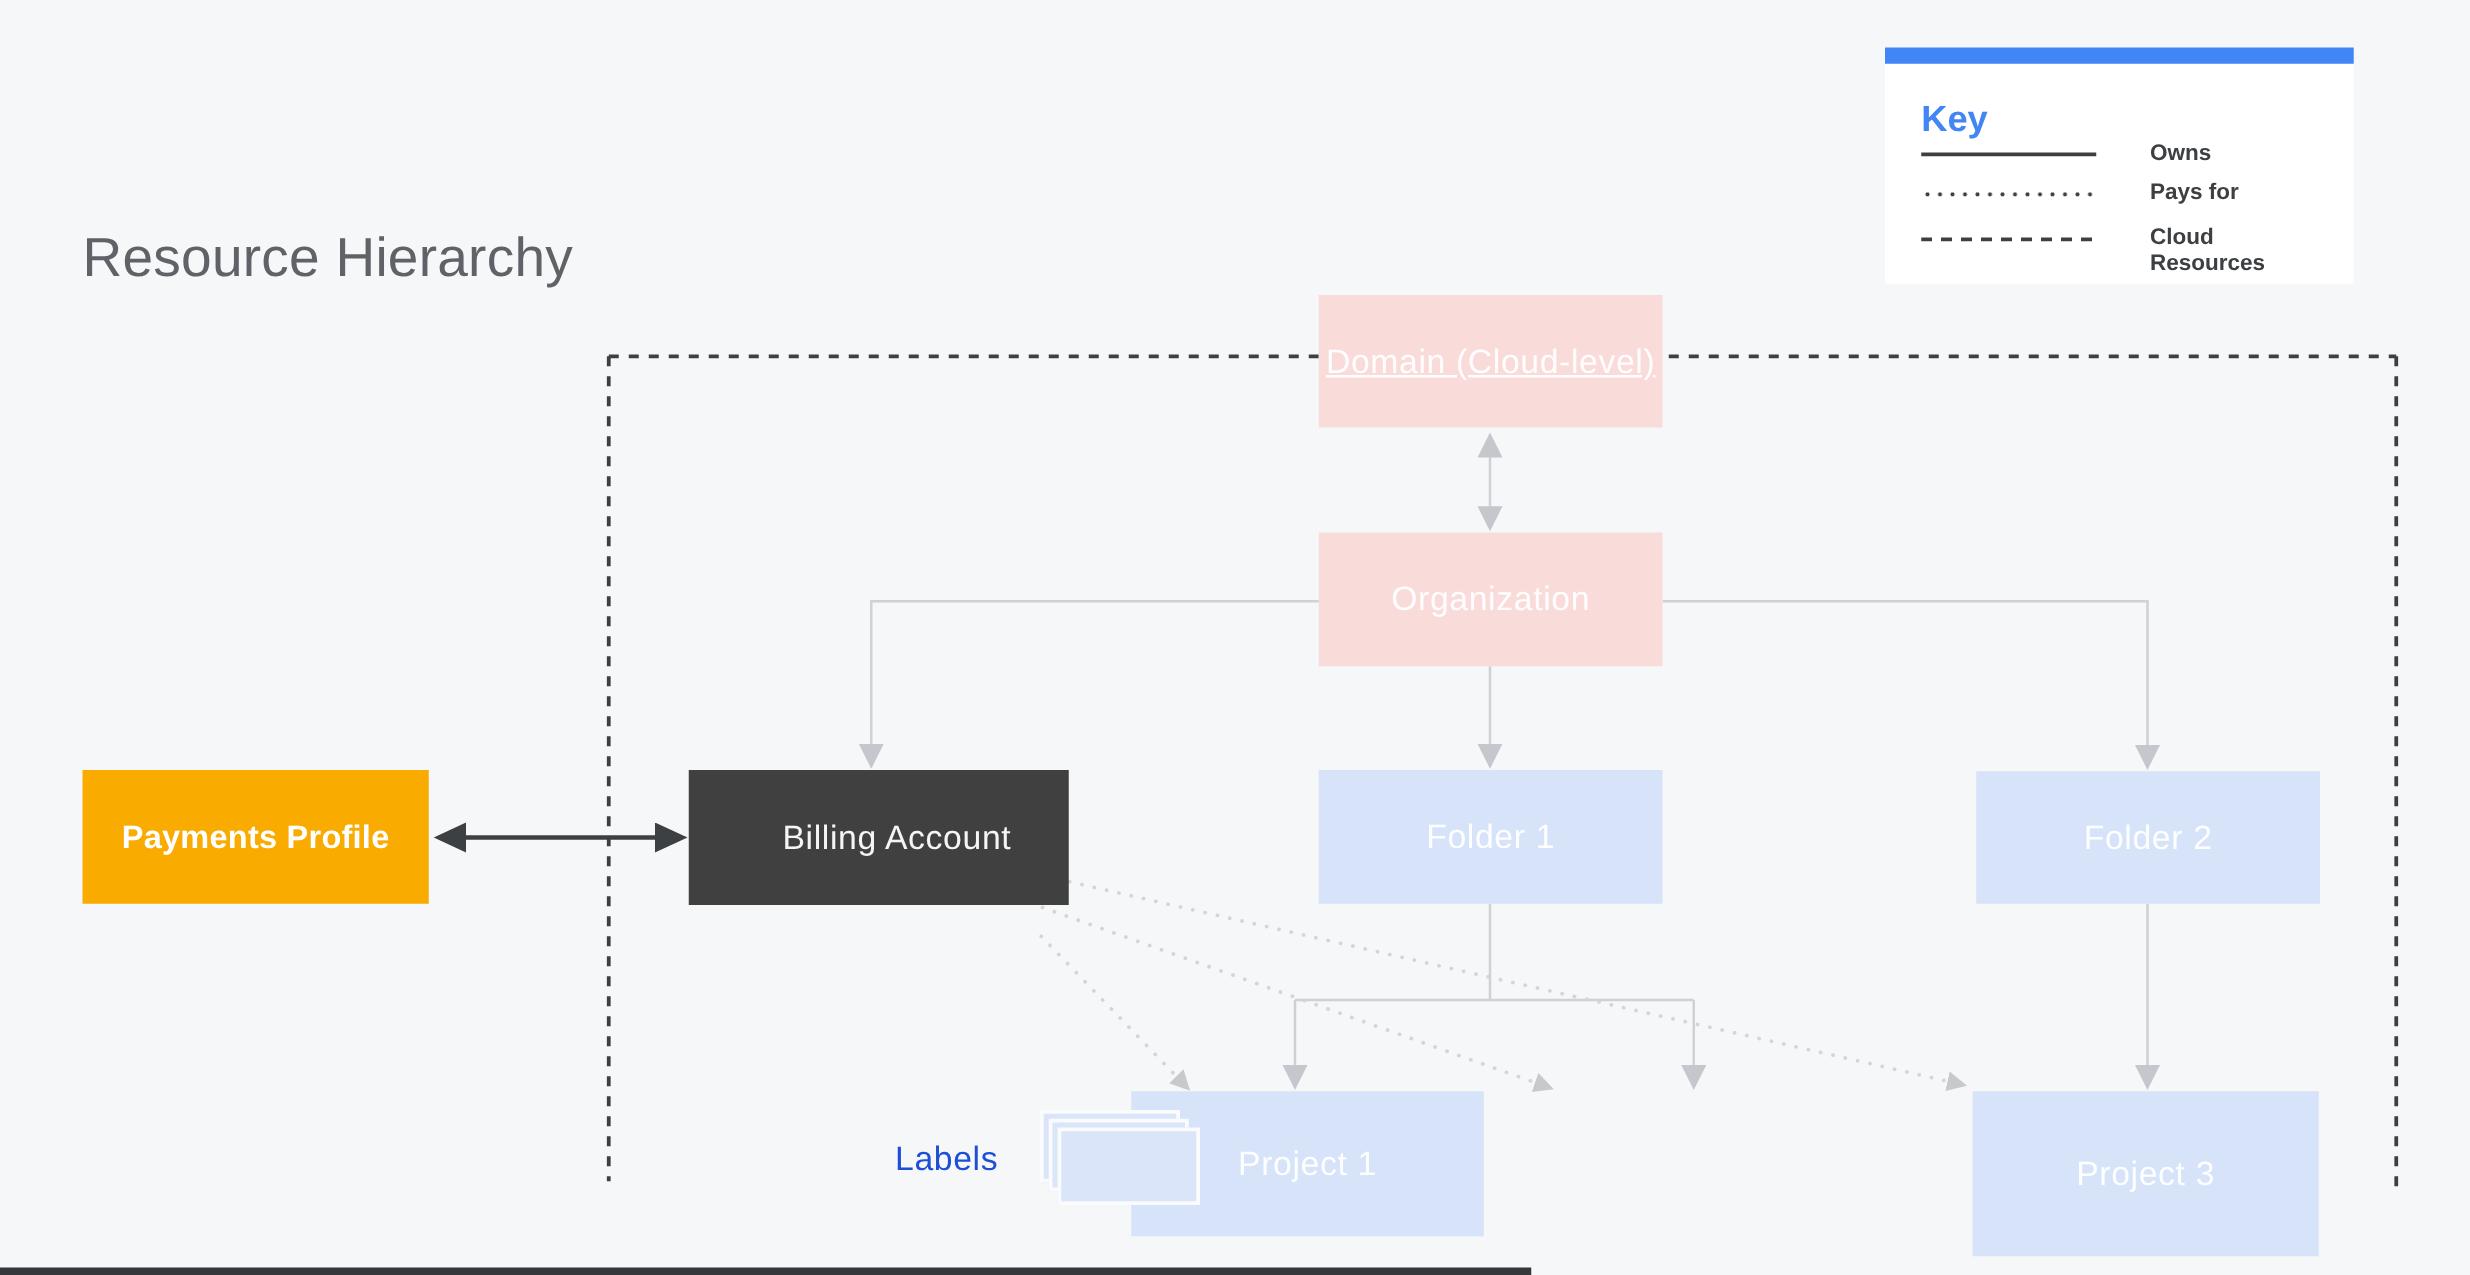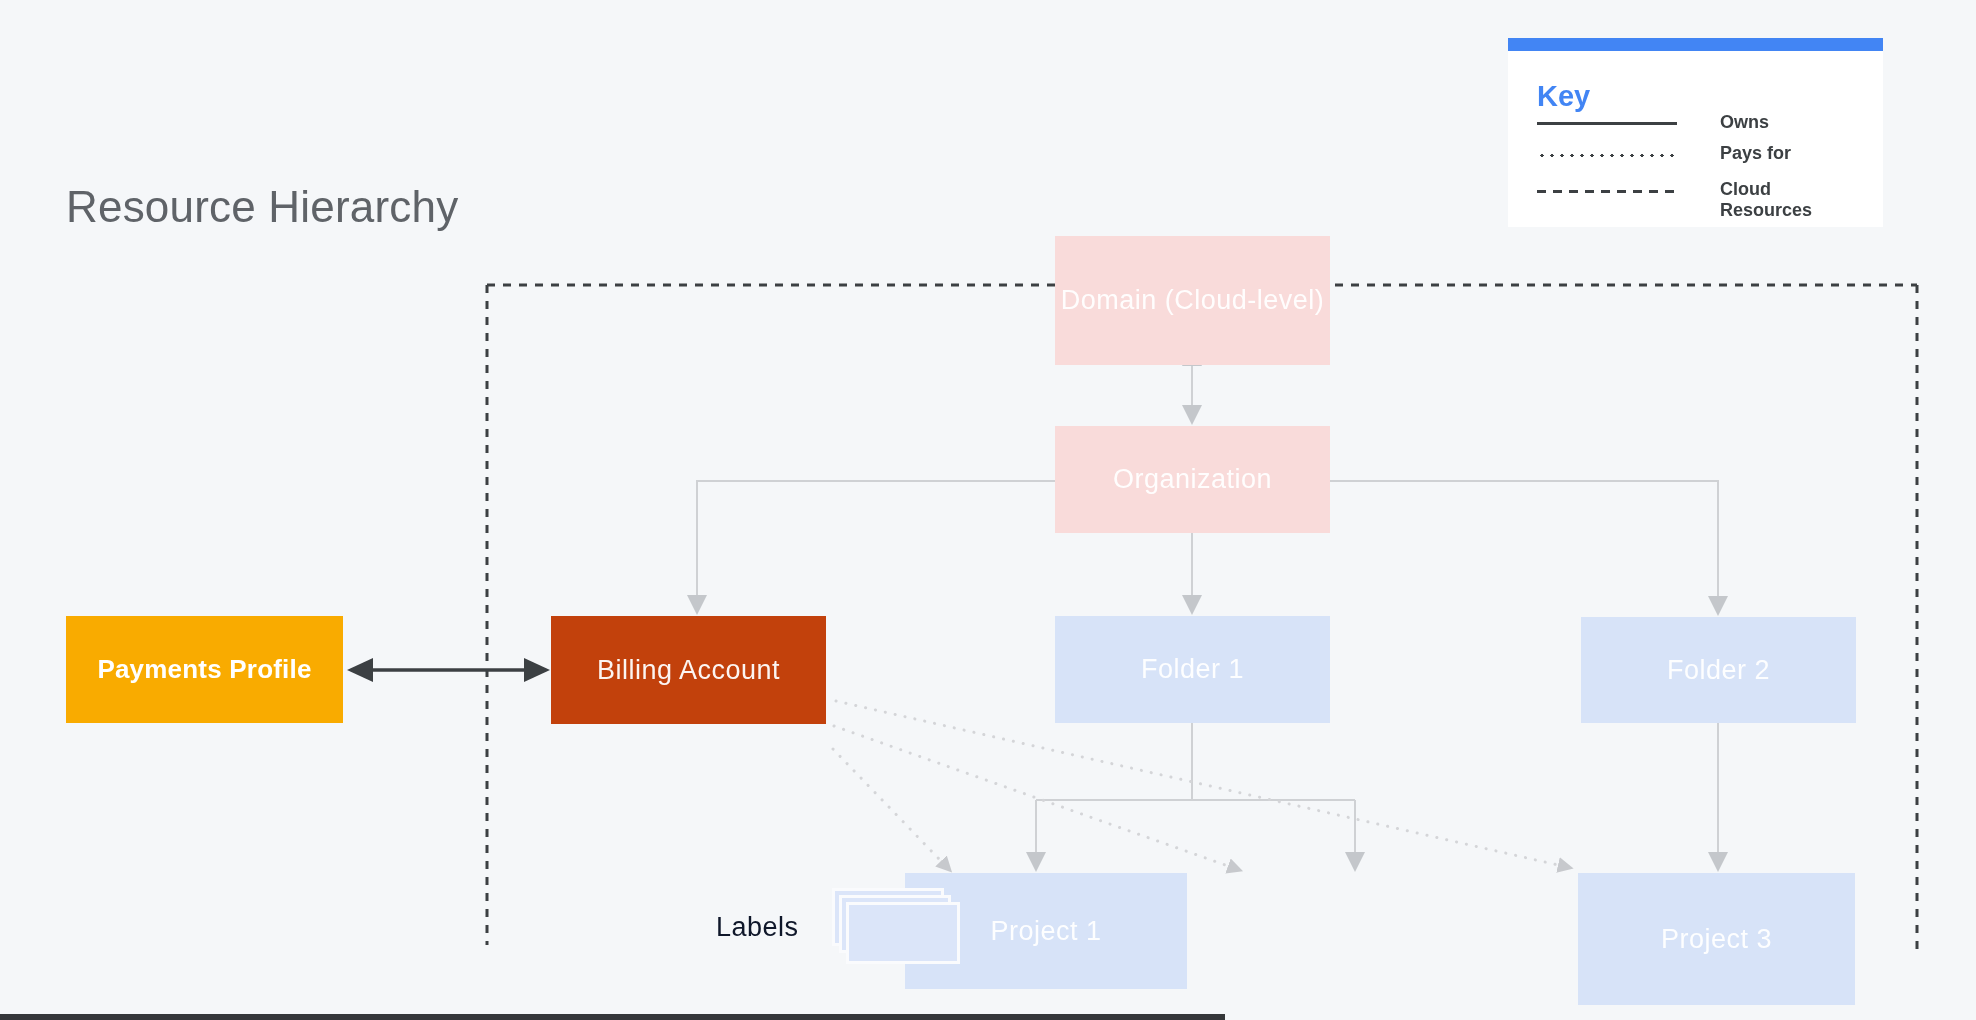--- a/index.html
+++ b/index.html
@@ -11,24 +11,24 @@
   
   #wires{position:absolute;left:0;top:0;z-index:1;}
   
   .node{
     position:absolute;z-index:2;
     display:flex;align-items:center;justify-content:center;
     font-size:27px;letter-spacing:.5px;color:rgba(255,255,255,.95);
     text-align:center;
   }
   .node.pink  {background:#f9dbda;}
-  .node.green {background:#c2410c;}
+  .node.green {background:#404040;padding-left:29px;}
   .node.blue  {background:#d7e3f8;}
   .node.yellow{background:#f9ab00;font-weight:bold;font-size:26px;color:#ffffff;letter-spacing:.2px;}
-  #n-domain   {left:1055px;top:236px;width:275px;height:129px;}
+  #n-domain   {left:1055px;top:236px;width:275px;height:106px;text-decoration:underline;}
   #n-org      {left:1055px;top:426px;width:275px;height:107px;}
   #n-billing  {left:551px; top:616px;width:275px;height:108px;}
   #n-folder1  {left:1055px;top:616px;width:275px;height:107px;}
   #n-folder2  {left:1581px;top:617px;width:275px;height:106px;}
   #n-project1 {left:905px; top:873px;width:282px;height:116px;}
   #n-project2 {left:1247px;top:873px;width:274px;height:105px;}
   #n-project3 {left:1578px;top:873px;width:277px;height:132px;}
   #n-payments {left:66px;  top:616px;width:277px;height:107px;}
   
   #page-title{
@@ -57,21 +57,21 @@
   .key-label{
     position:absolute;left:212px;font-size:18px;font-weight:bold;
     color:#3c4043;line-height:21px;
   }
   #key-label-owns {top:74px;}
   #key-label-pays {top:105px;}
   #key-label-cloud{top:141px;width:130px;}
   
   #labels-text{
     position:absolute;left:716px;top:912px;z-index:3;
-    font-size:27px;color:#0f172a;letter-spacing:.5px;text-align:center;
+    font-size:27px;color:#1d4ed8;letter-spacing:.5px;text-align:center;
   }
   .card{
     position:absolute;z-index:3;background:#dbe5f9;
     border:3px solid #fafbfd;box-sizing:border-box;
   }
   #card-back  {left:832px;top:888px;width:112px;height:58px;}
   #card-mid   {left:839px;top:895px;width:112px;height:58px;}
   #card-front {left:846px;top:902px;width:114px;height:62px;}
   
   #bottom-strip{

